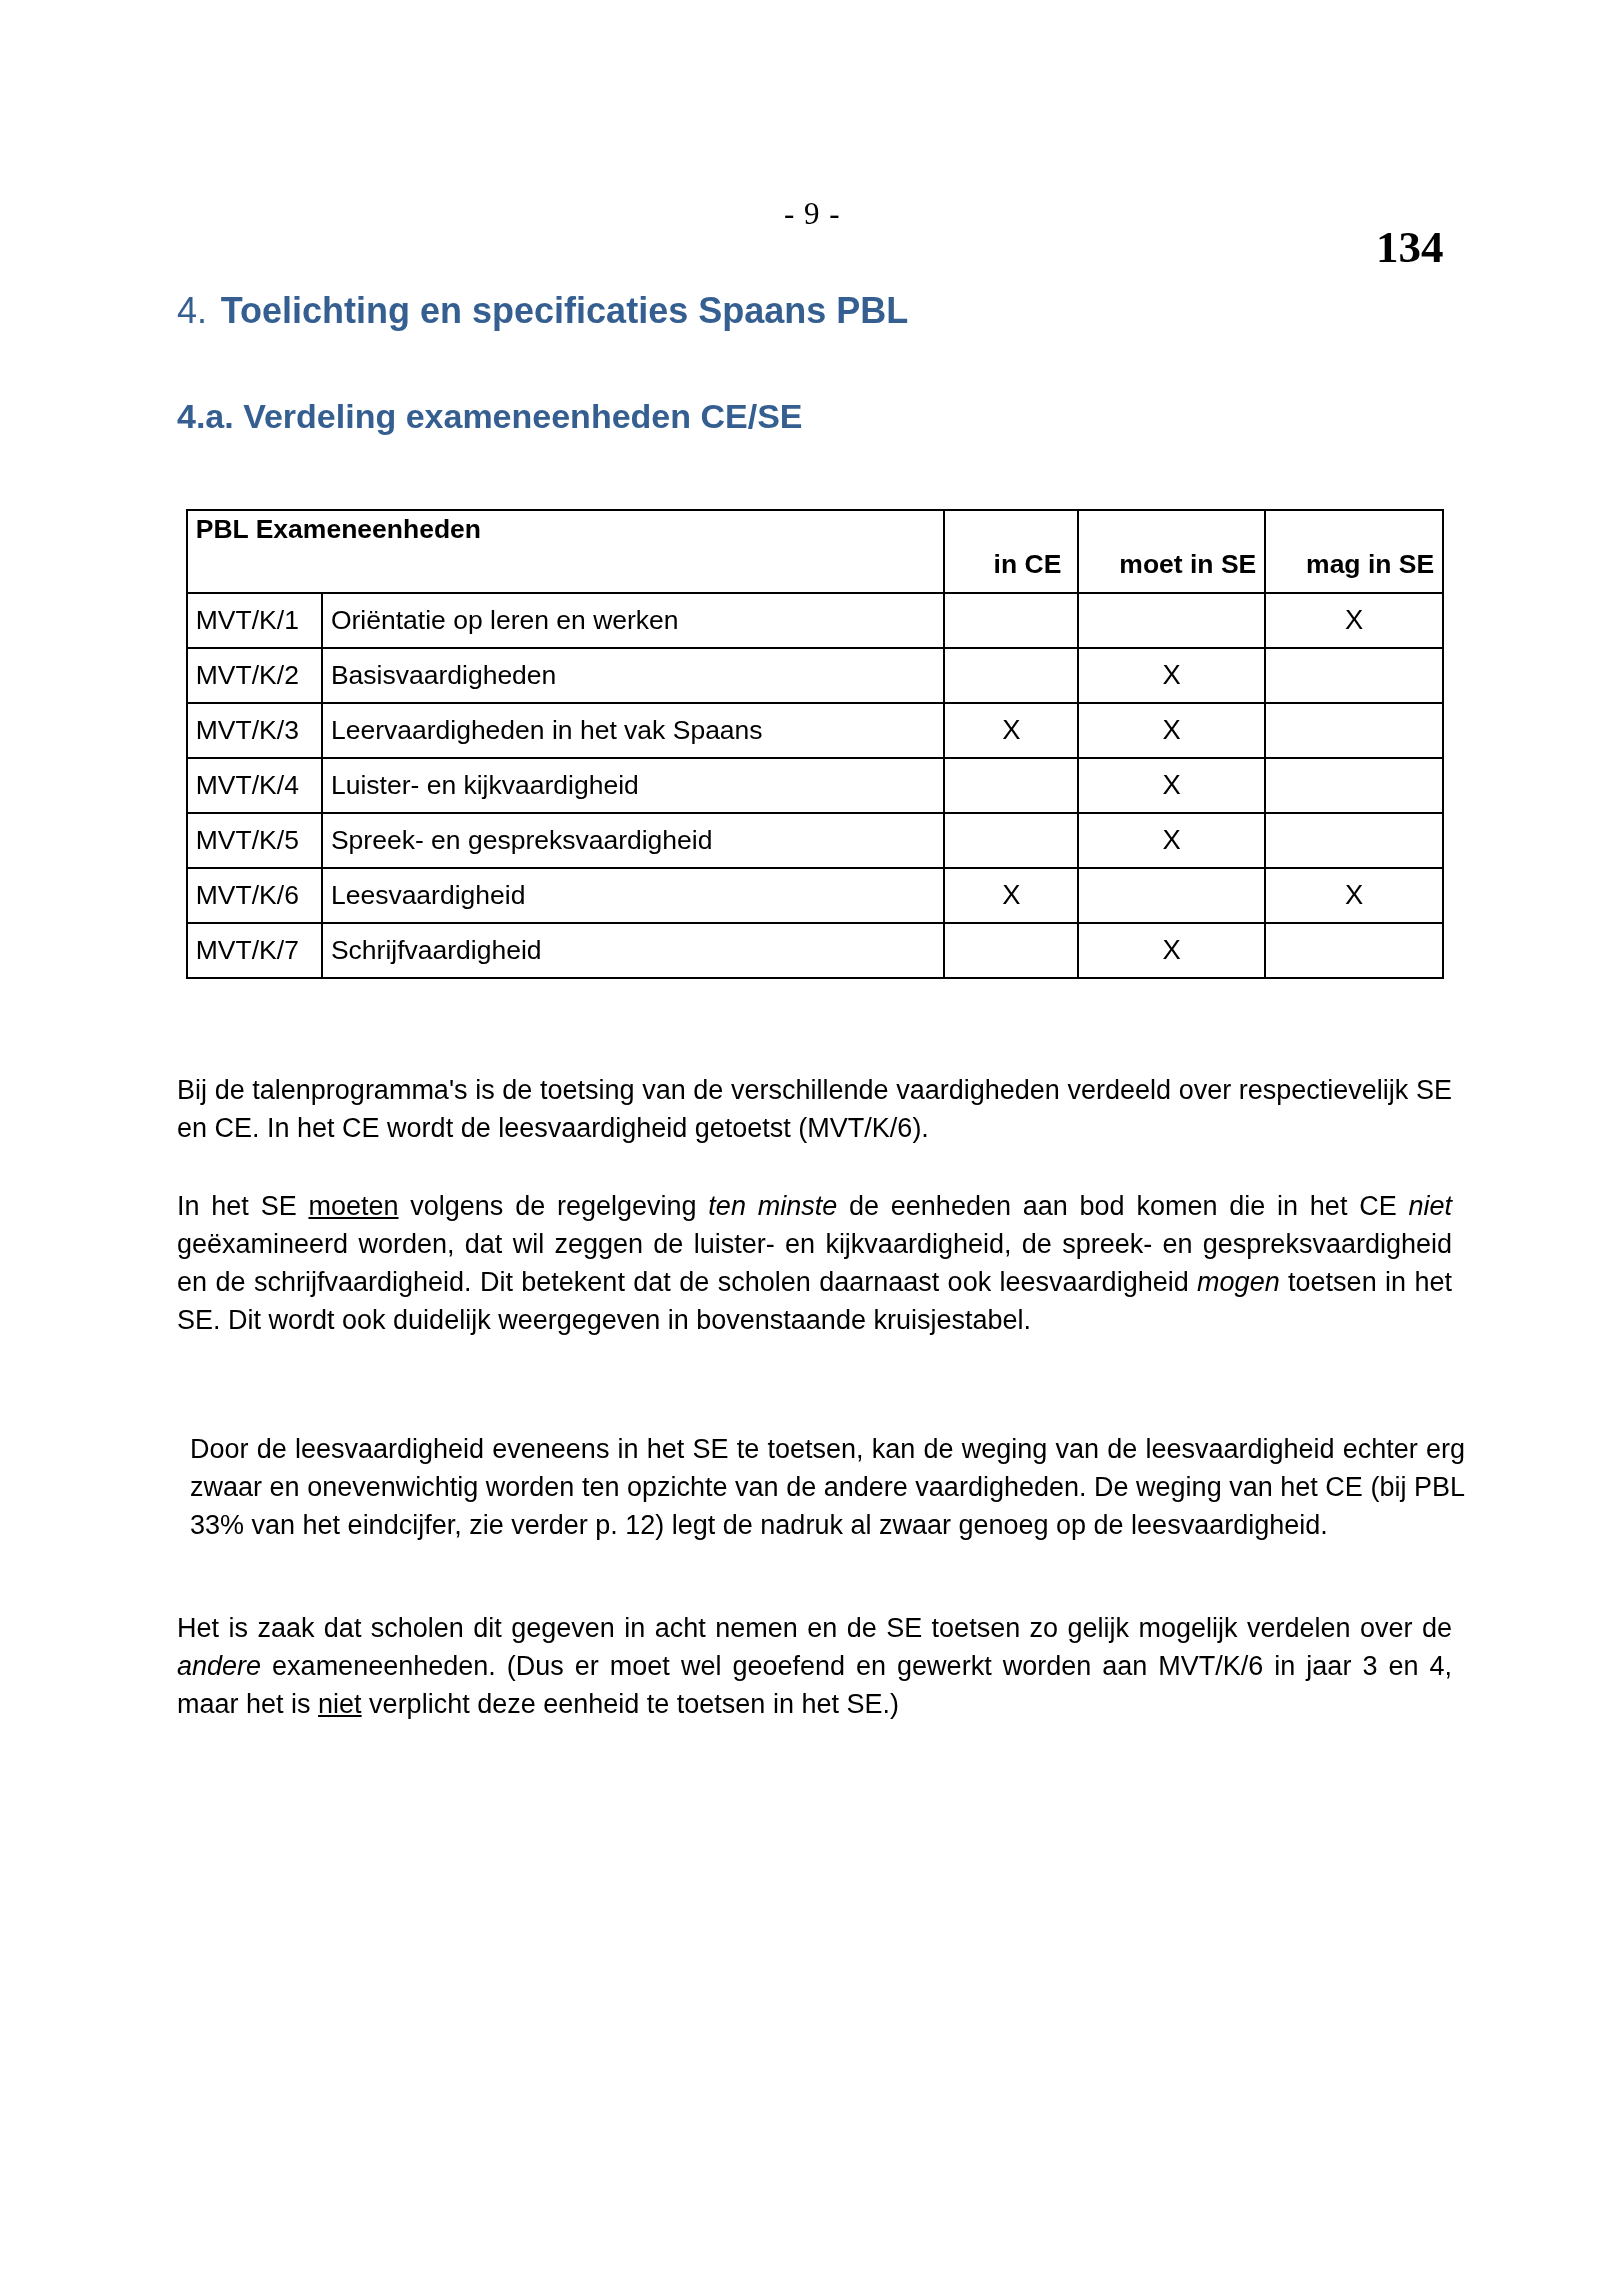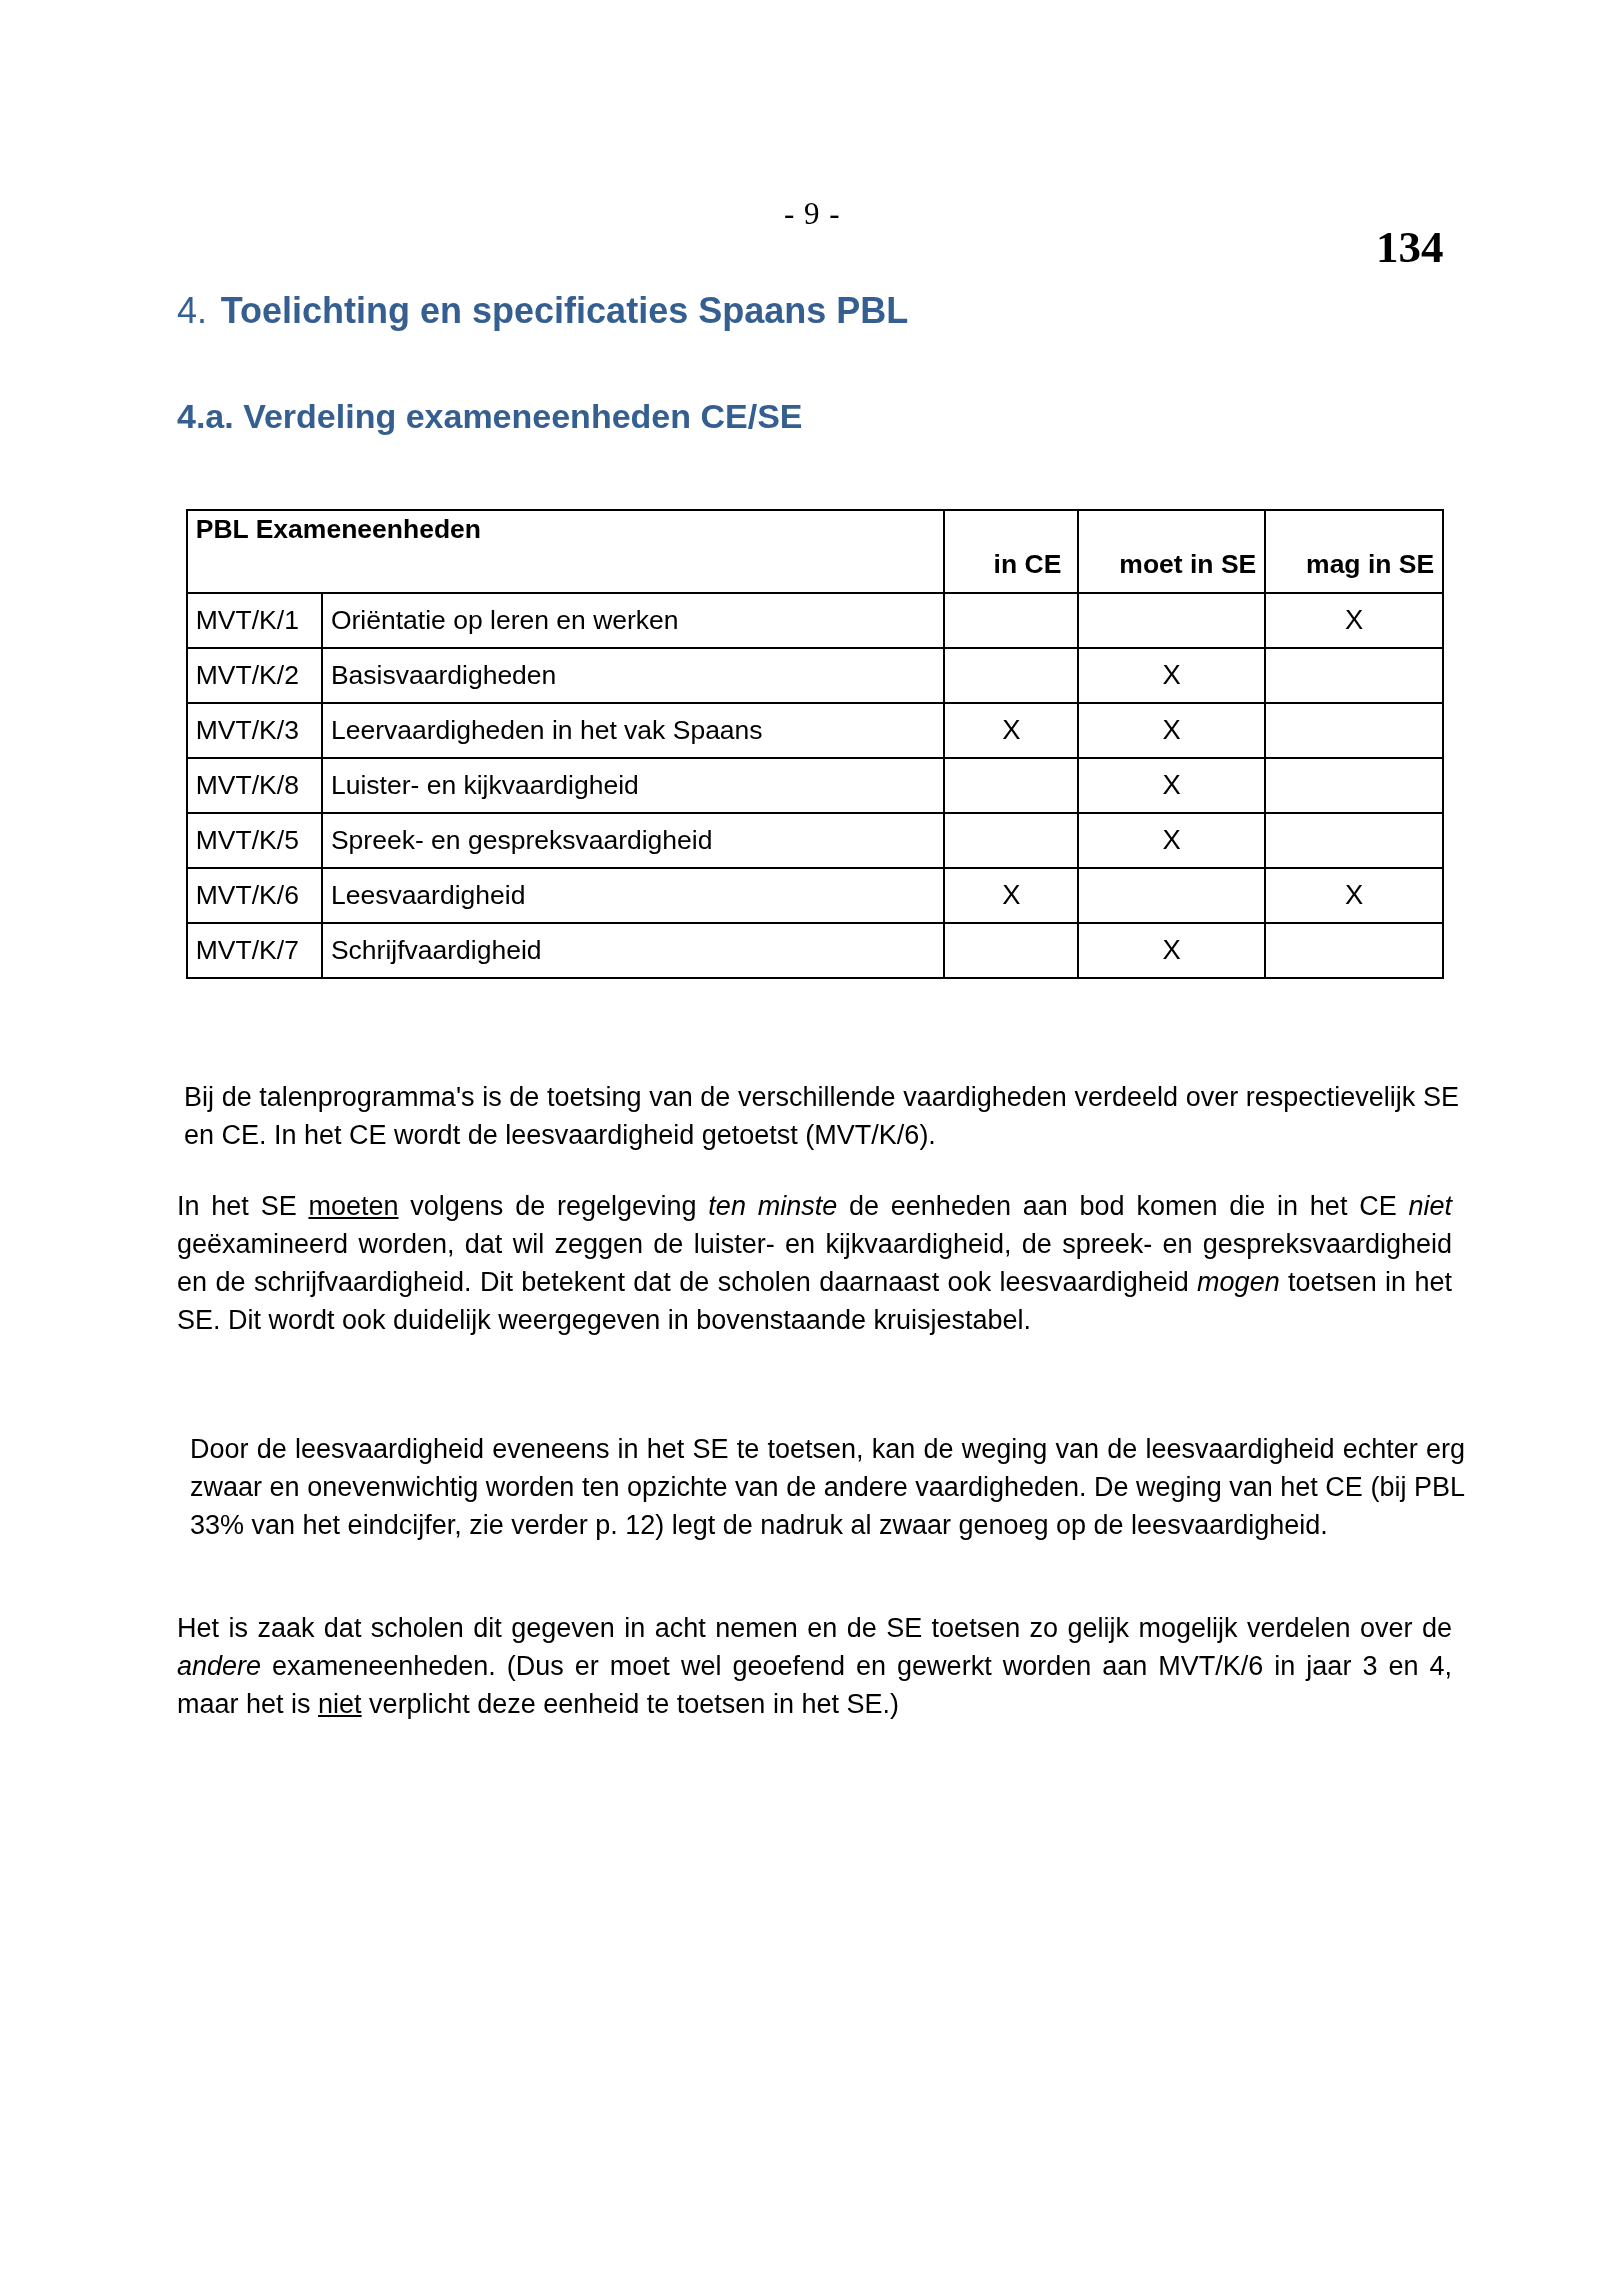--- a/index.html
+++ b/index.html
@@ -65,21 +65,21 @@
     <td class="mark"></td>
   </tr>
   <tr>
     <td class="code">MVT/K/3</td>
     <td class="name">Leervaardigheden in het vak Spaans</td>
     <td class="mark">X</td>
     <td class="mark">X</td>
     <td class="mark"></td>
   </tr>
   <tr>
-    <td class="code">MVT/K/8</td>
+    <td class="code">MVT/K/4</td>
     <td class="name">Luister- en kijkvaardigheid</td>
     <td class="mark"></td>
     <td class="mark">X</td>
     <td class="mark"></td>
   </tr>
   <tr>
     <td class="code">MVT/K/5</td>
     <td class="name">Spreek- en gespreksvaardigheid</td>
     <td class="mark"></td>
     <td class="mark">X</td>
@@ -95,20 +95,20 @@
   <tr>
     <td class="code">MVT/K/7</td>
     <td class="name">Schrijfvaardigheid</td>
     <td class="mark"></td>
     <td class="mark">X</td>
     <td class="mark"></td>
   </tr>
 </tbody>
   </table>
 
-<p class="para p1" style="margin:7px">Bij de talenprogramma's is de toetsing van de verschillende vaardigheden verdeeld over respectievelijk SE en CE. In het CE wordt de leesvaardigheid getoetst (MVT/K/6).</p>
+<p class="para p1" style="margin:0">Bij de talenprogramma's is de toetsing van de verschillende vaardigheden verdeeld over respectievelijk SE en CE. In het CE wordt de leesvaardigheid getoetst (MVT/K/6).</p>
 
 <p class="para p2" style="margin:0"><span>In het SE </span><span class="u">moeten</span><span> volgens de regelgeving </span><span class="i">ten minste</span><span> de eenheden aan bod komen die in het CE </span><span class="i">niet</span><span> geëxamineerd worden, dat wil zeggen de luister- en kijkvaardigheid, de spreek- en gespreksvaardigheid en de schrijfvaardigheid. Dit betekent dat de scholen daarnaast ook leesvaardigheid </span><span class="i">mogen</span><span> toetsen in het SE. Dit wordt ook duidelijk weergegeven in bovenstaande kruisjestabel.</span></p>
 
 <p class="para p3" style="margin:13px">Door de leesvaardigheid eveneens in het SE te toetsen, kan de weging van de leesvaardigheid echter erg zwaar en onevenwichtig worden ten opzichte van de andere vaardigheden. De weging van het CE (bij PBL 33% van het eindcijfer, zie verder p. 12) legt de nadruk al zwaar genoeg op de leesvaardigheid.</p>
 
 <p class="para p4" style="margin:0"><span>Het is zaak dat scholen dit gegeven in acht nemen en de SE toetsen zo gelijk mogelijk verdelen over de </span><span class="i">andere</span><span> exameneenheden. (Dus er moet wel geoefend en gewerkt worden aan MVT/K/6 in jaar 3 en 4, maar het is </span><span class="u">niet</span><span> verplicht deze eenheid te toetsen in het SE.)</span></p>
 
 
 </body></html>

